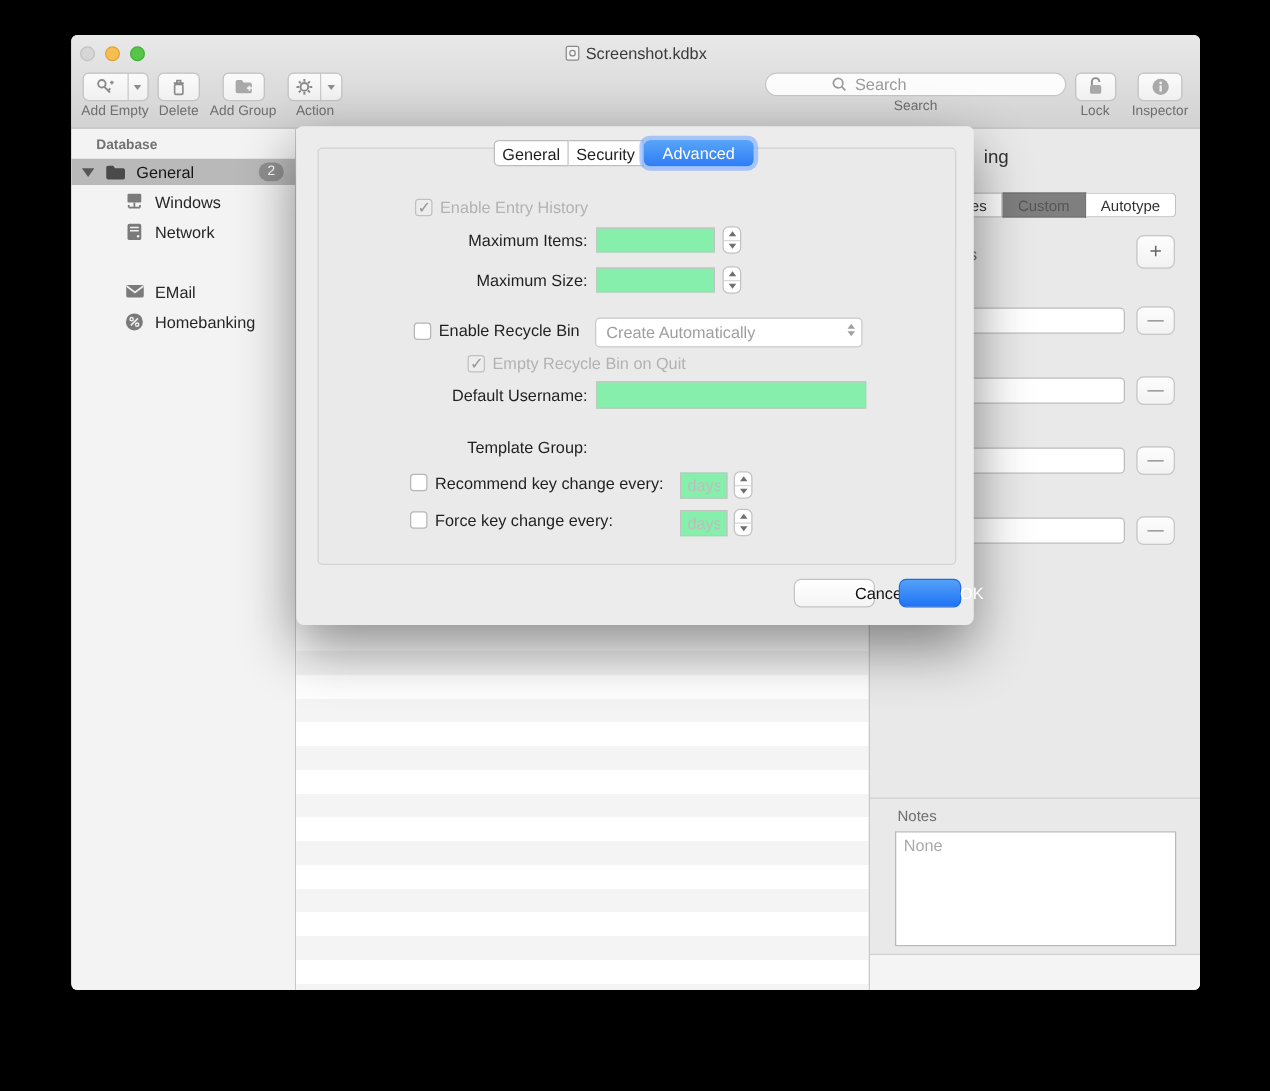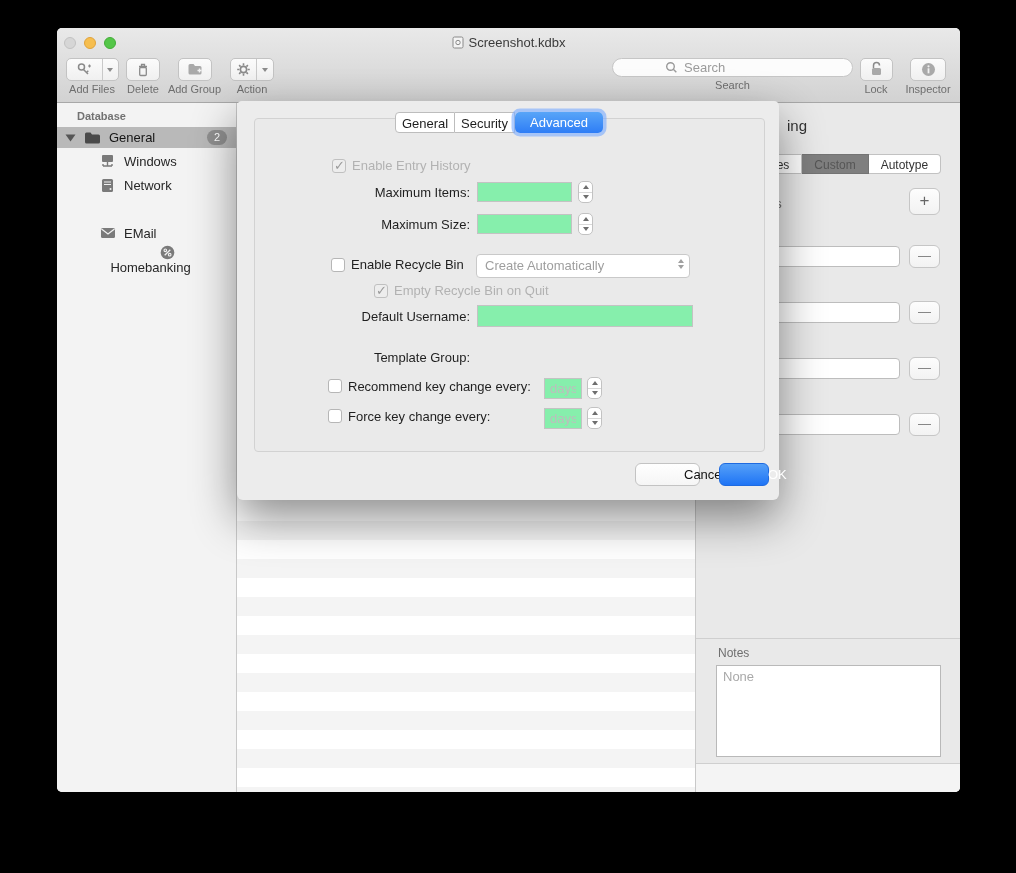--- a/index.html
+++ b/index.html
@@ -173,21 +173,21 @@
                 <circle cx="5.5" cy="5" r="3" fill="none" stroke="#8a8a8a" stroke-width="1.5"></circle>
                 <path d="M7.5 7.5 L12 12 M10.5 10.5 l1.8-1.8" stroke="#8a8a8a" stroke-width="1.5" fill="none"></path>
                 <path d="M12 4 h3 M13.5 2.5 v3" stroke="#8a8a8a" stroke-width="1.2"></path>
               </svg>
           </div>
           <div class="part" style="width:15px;">
               <span class="chev-dn"></span>
             </div>
         </div>
       </div>
-      <div class="tb-lbl">Add Files</div>
+      <div class="tb-lbl">Add Empty</div>
     </div>
 
     <div class="tb-item" style="left:66px;width:40px;">
       <div class="tb-btn" style="width:34px;">
         <span style="display:inline-block;margin-top:3px;">
           <svg width="14" height="15">
               <path d="M3 4.5 h8 M5.5 4 v-1.5 h3 V4" stroke="#8a8a8a" stroke-width="1.3" fill="none"></path>
               <rect x="3.7" y="5.5" width="6.6" height="8" rx="1" fill="none" stroke="#8a8a8a" stroke-width="1.3"></rect>
             </svg>
         </span>
@@ -299,21 +299,21 @@
     </div>
     <div class="sb-item" style="top:118px;">
       <span class="ic">
         <svg width="16" height="12">
             <rect x="1" y="1" width="14" height="10" rx="1.5" fill="#7a7a7a"></rect>
             <path d="M1.5 2 L8 7 L14.5 2" stroke="#f0f0f0" stroke-width="1.3" fill="none"></path>
           </svg>
       </span>
       <span class="lbl" style="position:static;">EMail</span>
     </div>
-    <div class="sb-item" style="top:142px;flex-direction:column;">
+    <div class="sb-item" style="top:142px;">
       <span class="ic">
         <svg width="15" height="15">
             <circle cx="7.5" cy="7.5" r="6.8" fill="#7a7a7a"></circle>
             <path d="M4.7 10.3 L10.3 4.7" stroke="#f0f0f0" stroke-width="1.3"></path>
             <circle cx="5.3" cy="5.3" r="1.3" fill="none" stroke="#f0f0f0" stroke-width="1.1"></circle>
             <circle cx="9.7" cy="9.7" r="1.3" fill="none" stroke="#f0f0f0" stroke-width="1.1"></circle>
           </svg>
       </span>
       <span class="lbl" style="position:static;">Homebanking</span>
     </div>

